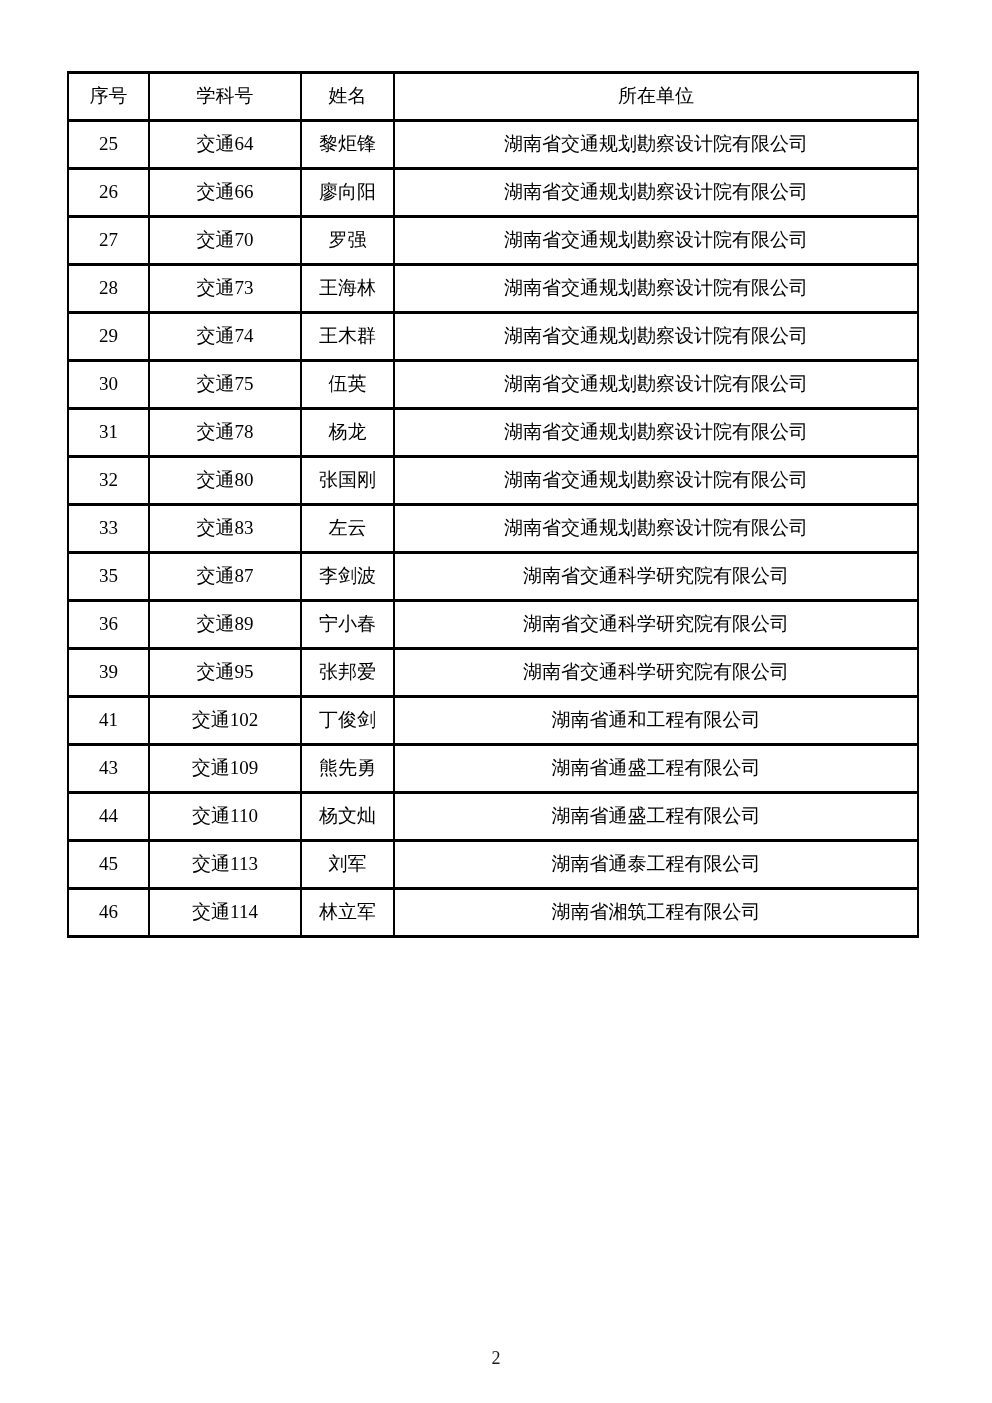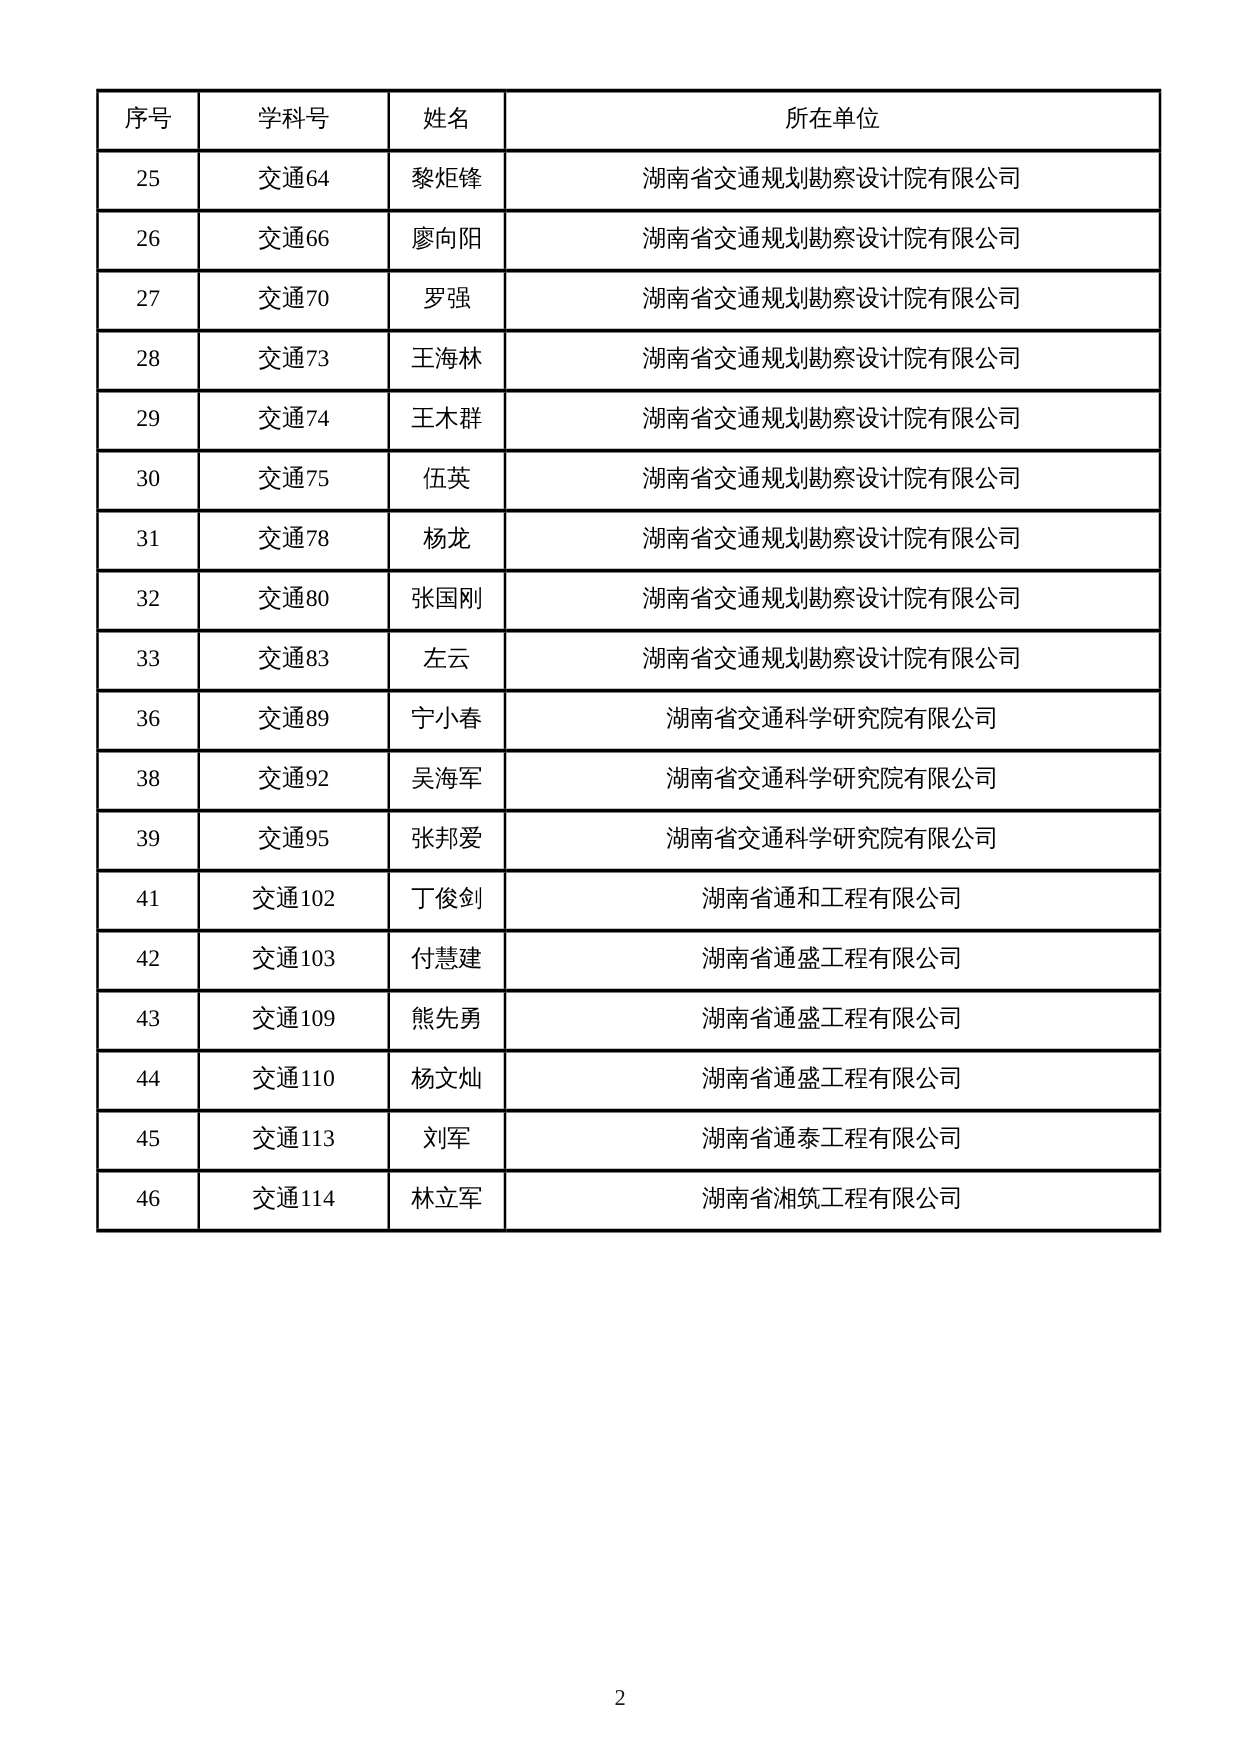--- a/index.html
+++ b/index.html
@@ -9,21 +9,21 @@
   }
   body {
     width: 992px;
     height: 1403px;
     position: relative;
     font-family: "Liberation Serif", "DejaVu Serif", serif;
     color: #000000;
   }
   .doc-table-wrap {
     position: absolute;
-    left: 77px;
+    left: 67px;
     top: 71px;
     width: 867px;
   }
   table.roster {
     border-collapse: collapse;
     table-layout: fixed;
     width: 850px;
   }
   table.roster th,
   table.roster td {
@@ -122,48 +122,42 @@
           <td>张国刚</td>
           <td>湖南省交通规划勘察设计院有限公司</td>
         </tr>
         <tr>
           <td>33</td>
           <td>交通83</td>
           <td>左云</td>
           <td>湖南省交通规划勘察设计院有限公司</td>
         </tr>
         <tr>
+          <td>35</td>
+          <td>交通87</td>
+          <td>李剑波</td>
+          <td>湖南省交通科学研究院有限公司</td>
+        </tr>
+        <tr>
           <td>36</td>
           <td>交通89</td>
           <td>宁小春</td>
-          <td>湖南省交通科学研究院有限公司</td>
-        </tr>
-        <tr>
-          <td>38</td>
-          <td>交通92</td>
-          <td>吴海军</td>
           <td>湖南省交通科学研究院有限公司</td>
         </tr>
         <tr>
           <td>39</td>
           <td>交通95</td>
           <td>张邦爱</td>
           <td>湖南省交通科学研究院有限公司</td>
         </tr>
         <tr>
           <td>41</td>
           <td>交通102</td>
           <td>丁俊剑</td>
           <td>湖南省通和工程有限公司</td>
-        </tr>
-        <tr>
-          <td>42</td>
-          <td>交通103</td>
-          <td>付慧建</td>
-          <td>湖南省通盛工程有限公司</td>
         </tr>
         <tr>
           <td>43</td>
           <td>交通109</td>
           <td>熊先勇</td>
           <td>湖南省通盛工程有限公司</td>
         </tr>
         <tr>
           <td>44</td>
           <td>交通110</td>

